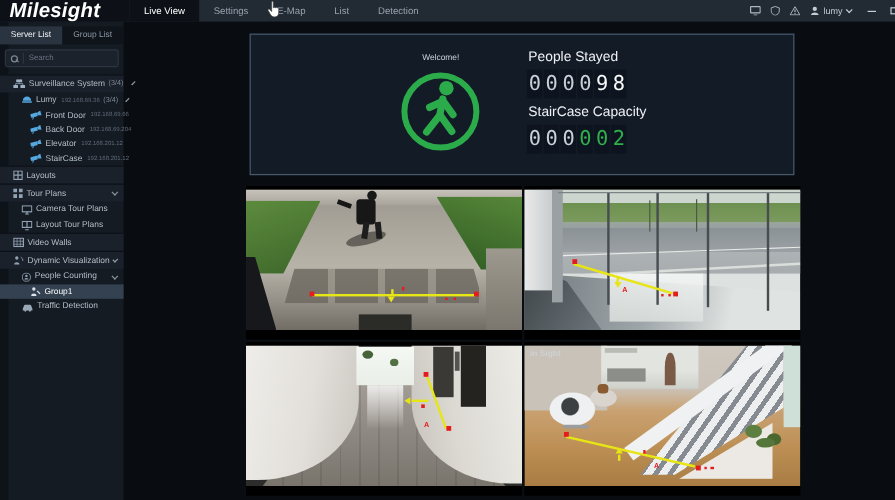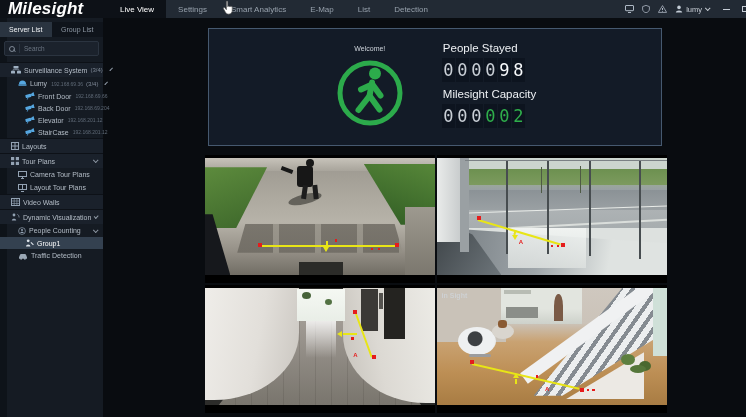--- a/index.html
+++ b/index.html
@@ -181,23 +181,20 @@
       <span class="logo">Milesight</span>
     </div>
     <div class="nav-tabs">
       <div class="nav-tab active">
           <span>Live View</span>
         </div>
       <div class="nav-tab">
           <span>Settings</span>
         </div>
       <div class="nav-tab">
-          <span>Smart Analytics</span>
-        </div>
-      <div class="nav-tab">
           <span>E-Map</span>
         </div>
       <div class="nav-tab">
           <span>List</span>
         </div>
       <div class="nav-tab">
           <span>Detection</span>
         </div>
     </div>
     <div class="topbar-right">
@@ -409,21 +406,21 @@
     <div class="counters">
       <div class="clabel">People Stayed</div>
       <div class="digits">
         <span class="digit dim">0</span>
         <span class="digit dim">0</span>
         <span class="digit dim">0</span>
         <span class="digit dim">0</span>
         <span class="digit bright">9</span>
         <span class="digit bright">8</span>
       </div>
-      <div class="clabel">Milesight Capacity</div>
+      <div class="clabel">StairCase Capacity</div>
       <div class="digits">
         <span class="digit dim">0</span>
         <span class="digit dim">0</span>
         <span class="digit dim">0</span>
         <span class="digit green">0</span>
         <span class="digit green">0</span>
         <span class="digit green">2</span>
       </div>
     </div>
   </div>

